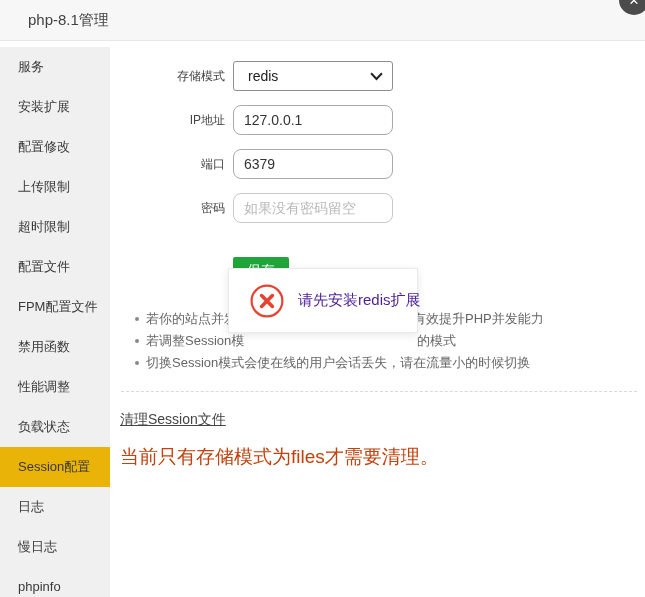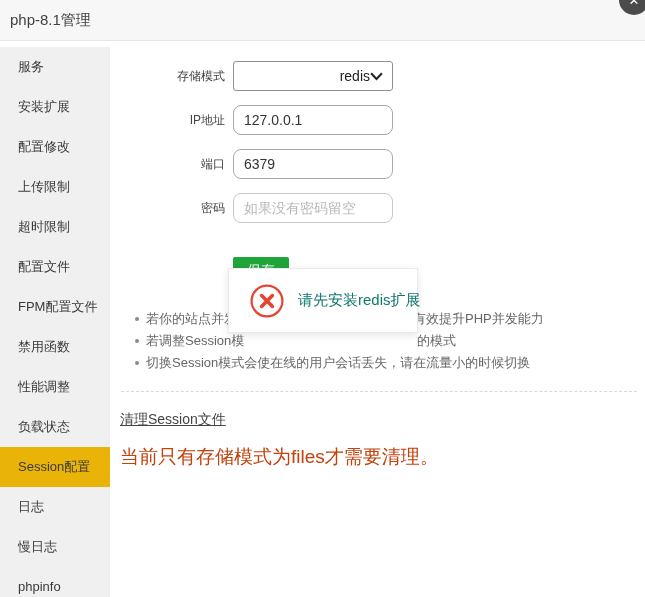--- a/index.html
+++ b/index.html
@@ -3,38 +3,38 @@
 <meta charset="utf-8">
 <style>
   * { margin:0; padding:0; box-sizing:border-box; }
   html,body { width:645px; height:597px; overflow:hidden; background:#fff;
     font-family:"Liberation Sans","DejaVu Sans",sans-serif; }
   .app { position:relative; width:645px; height:597px; background:#fff; }
 
   
   .header { position:absolute; left:0; top:0; width:645px; height:41px;
     background:#f7f7f7; border-bottom:1px solid #e7e7e7; display:flex; align-items:center; }
-  .title { margin-left:10px; font-size:15px; color:#424242; }
+  .title { margin-left:28px; font-size:15px; color:#424242; }
   .close-btn { position:absolute; left:619px; top:-15px; width:30px; height:30px;
     border-radius:50%; background:#4b4b4b; color:#fff; display:flex; align-items:center;
     justify-content:center; font-size:13px; cursor:pointer; z-index:30; }
 
   
   .sidebar { position:absolute; left:0; top:47px; bottom:0; width:110px; background:#f0f0f0; }
   .side-item { height:40px; line-height:40px; padding-left:18px; font-size:13px;
     color:#3a3a3a; cursor:pointer; white-space:nowrap; }
   .side-item.active { background:#eab308; }
 
   
   .main { position:absolute; left:110px; top:41px; right:0; bottom:0; background:#fff; padding-top:20px; }
   .form-row { display:flex; align-items:center; margin-bottom:14px; height:30px; }
   .form-label { width:115px; text-align:right; font-size:12px; color:#444; flex:none; }
   .control { margin-left:8px; width:160px; height:30px; }
   .select-box { border:1px solid #8f8f8f; border-radius:3px; background:#fff;
-    display:flex; align-items:center; padding:0 9px 0 14px; cursor:pointer;text-align:right; }
+    display:flex; align-items:center; padding:0 9px 0 14px; cursor:pointer; }
   .select-box .sel-text { flex:1; font-size:14px; color:#222; }
   .text-input { border:1px solid #a9a9a9; border-radius:8px; padding:0 10px;
     font-size:14px; color:#333; outline:none; font-family:inherit; }
   .text-input::placeholder { color:#b9b9b9; }
   .text-input.light { border-color:#c9c9c9; }
   .save-btn { margin:20px 0 0 123px; height:27px; padding:0 14px; background:#20a53a;
     color:#fff; border:none; border-radius:2px; font-size:14px; cursor:pointer; font-family:inherit; }
 
   .notes { list-style:none; margin-top:24px; }
   .notes li { position:relative; padding-left:36px; line-height:22px; font-size:13px;
@@ -46,21 +46,21 @@
   .notes li:nth-child(2) .note-right { left:307px; }
 
   .divider { margin:17px 8px 0 11px; border-top:1px dashed #d9d9d9; height:0; }
   .cleanup-title { margin:19px 0 0 10px; font-size:14px; color:#444;text-decoration:underline; }
   .cleanup-desc { margin:15px 0 0 10px; font-size:19px; color:#c2410c; }
 
   
   .toast { position:absolute; left:228px; top:268px; width:190px; height:65px;
     background:#fff; border:1px solid #ebebeb; box-shadow:0 2px 8px rgba(0,0,0,0.10);
     display:flex; align-items:center; padding-left:21px; z-index:20; }
-  .toast-msg { margin-left:14px; font-size:15px; color:#0f766e; white-space:nowrap; }
+  .toast-msg { margin-left:14px; font-size:15px; color:#4c1d95; white-space:nowrap; }
 </style>
 </head>
 <body>
 
 <div class="app">
 
   <div class="header">
     <span class="title">php-8.1管理</span>
   </div>
   <div class="close-btn">

